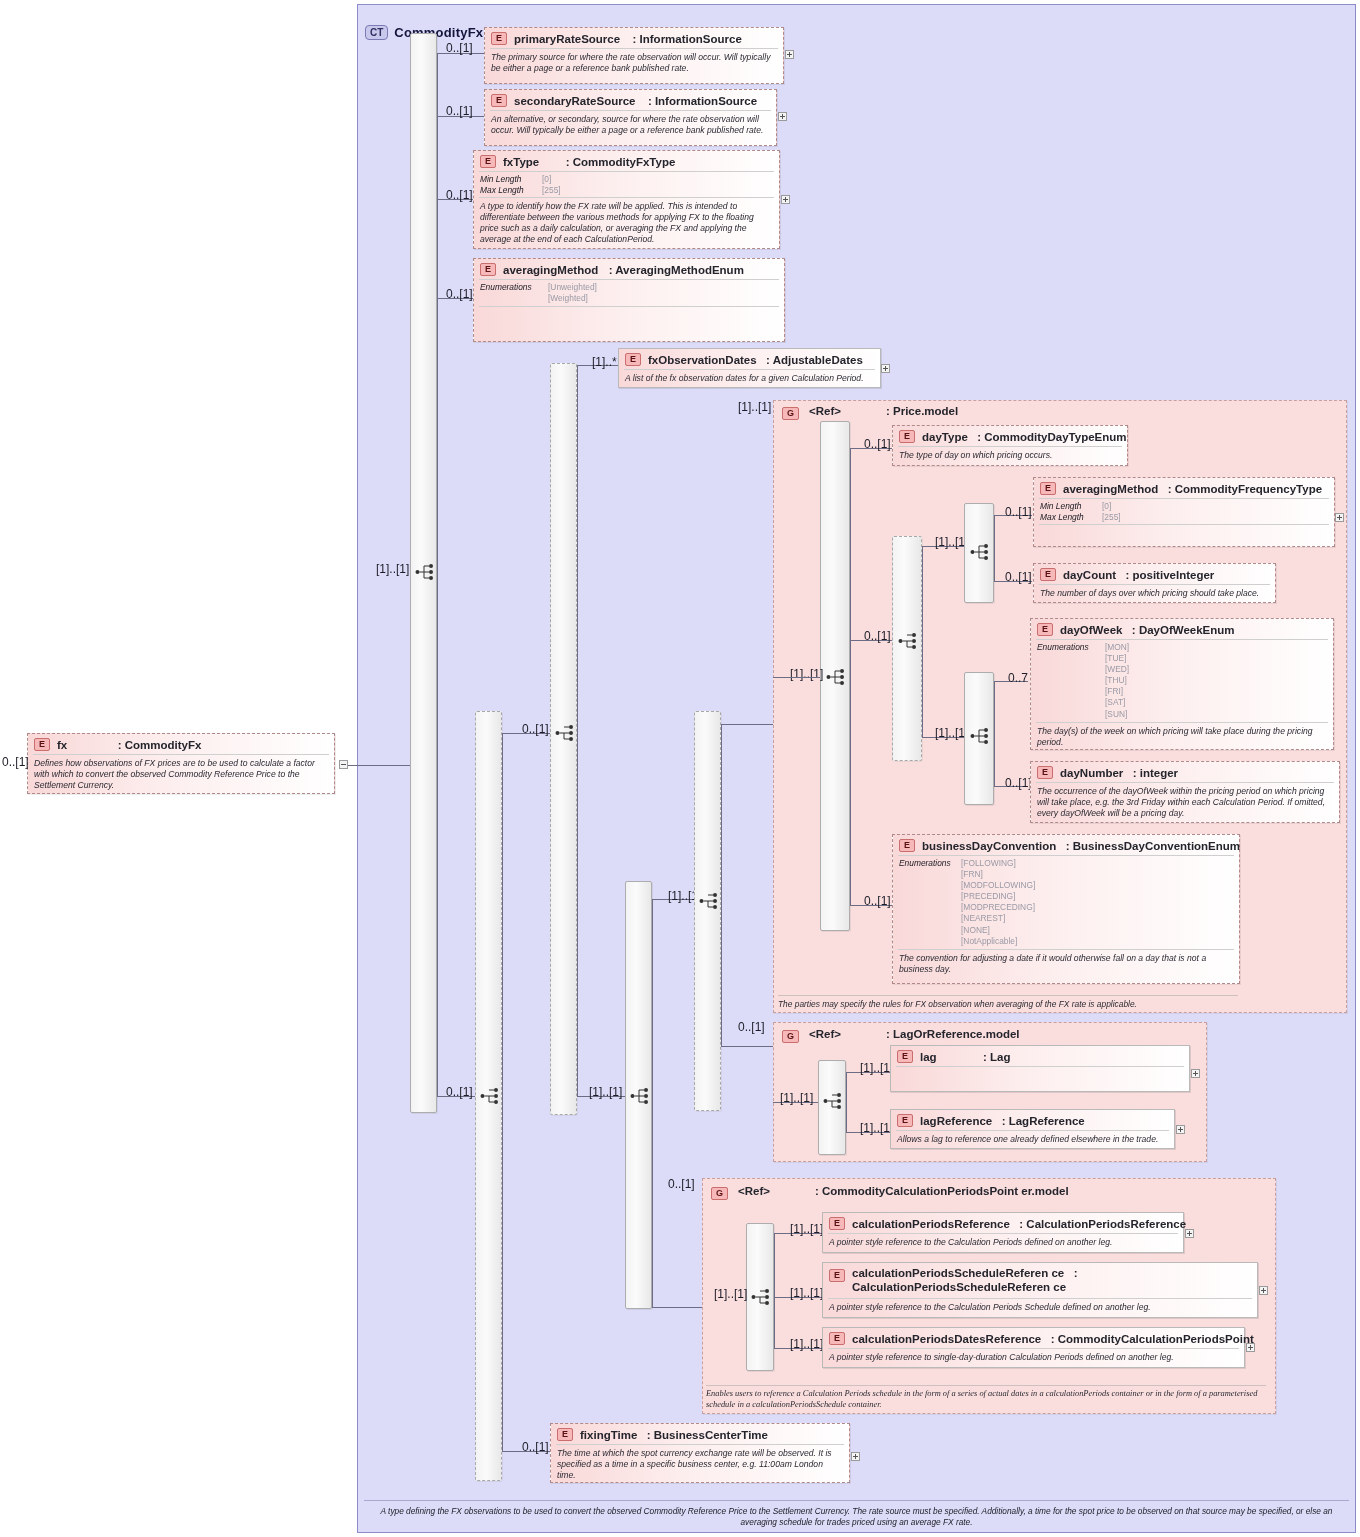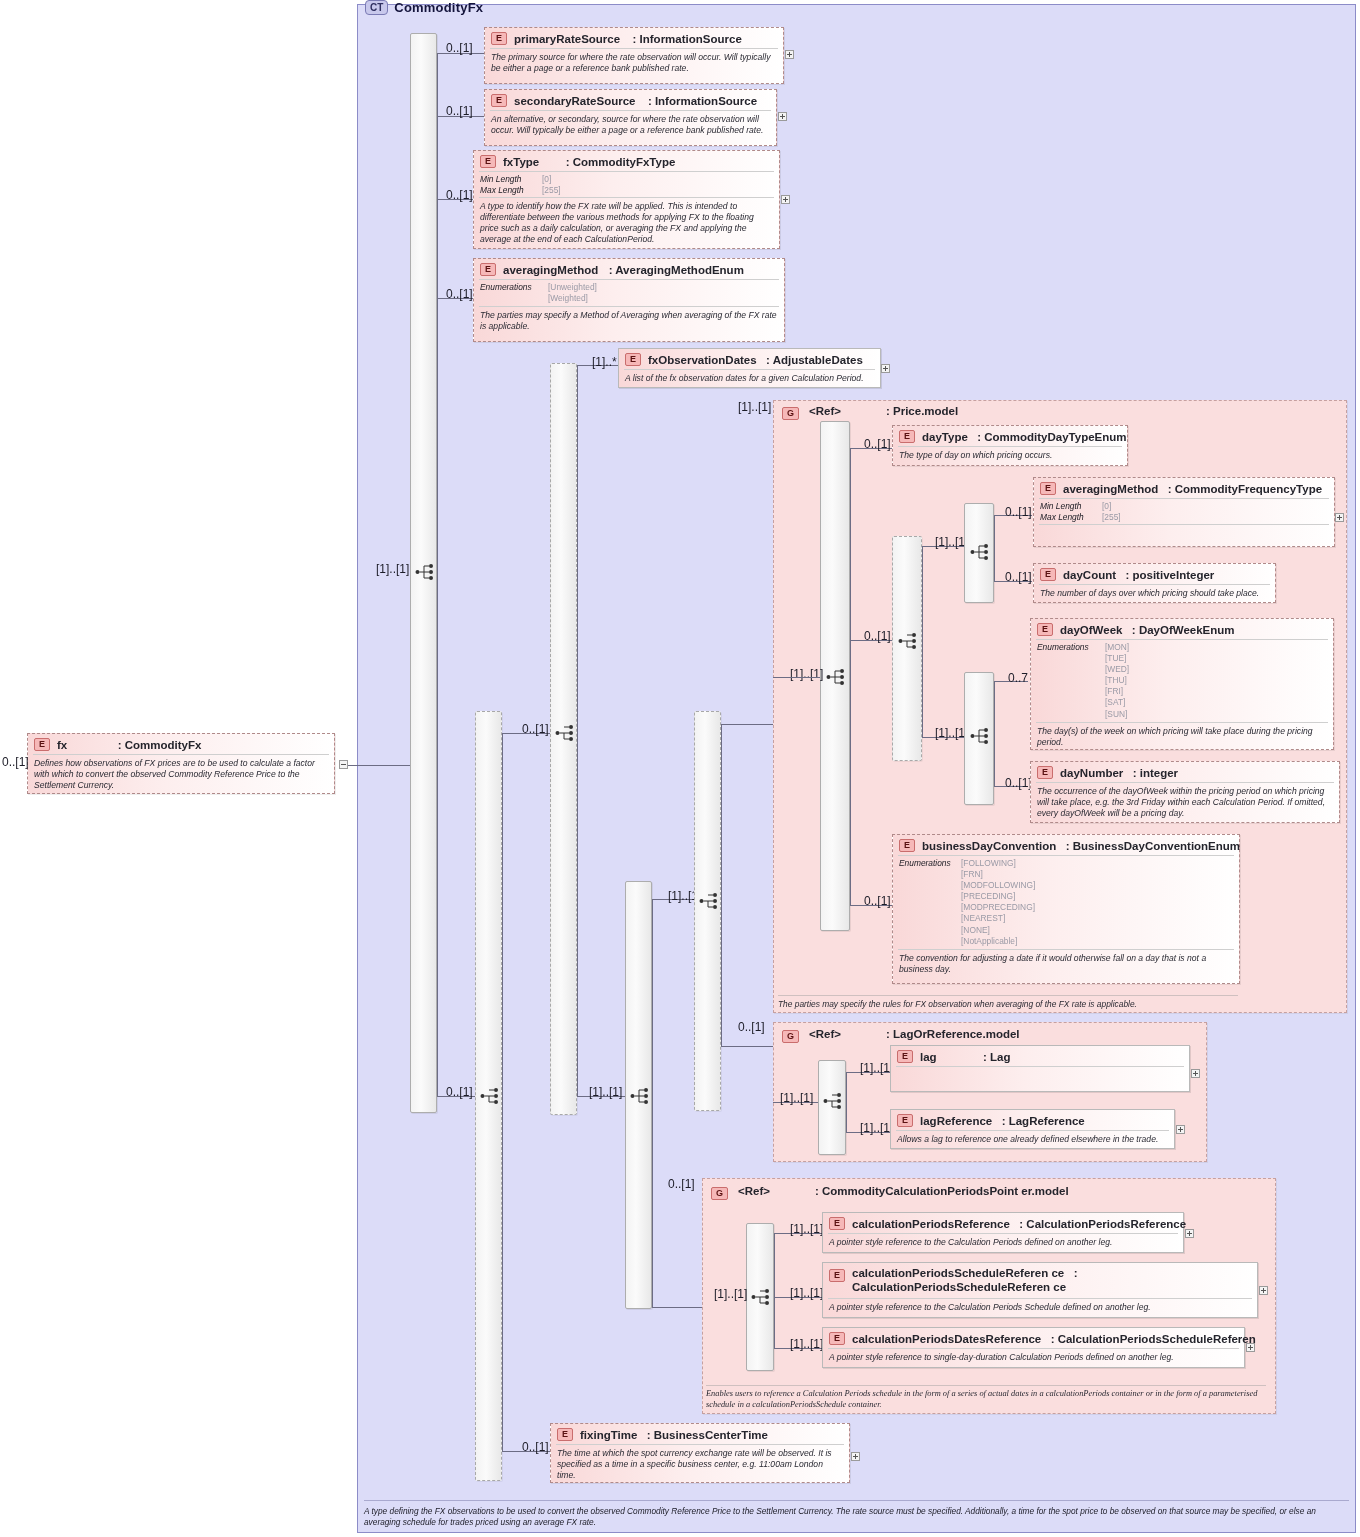--- a/index.html
+++ b/index.html
@@ -50,33 +50,33 @@
   .hline{background:#6c6c84;height:1px;}
   .vline{background:#6c6c84;width:1px;}
   .card{position:absolute;font-size:12px;color:#1d1d28;white-space:nowrap;}
 
   
   .exp{width:9px;height:9px;border:1px solid #9a9a9a;background:#f4f4f4;position:absolute;}
   .exp:before{content:"";position:absolute;left:1px;top:3px;width:5px;height:1px;background:#555;}
   .exp.plus:after{content:"";position:absolute;left:3px;top:1px;width:1px;height:5px;background:#555;}
 
   
-  .footdoc{font-size:8.3px;font-style:italic;color:#21212c;line-height:1.35;}
+  .footdoc{font-size:8.3px;font-style:italic;color:#21212c;line-height:1.35;text-align:center;}
   .footrule{border-top:1px solid #a9a9cf;}
 
   
   .cglyph{position:absolute;width:22px;height:18px;}
 </style>
 </head>
 <body>
 
 <div id="stage">
 
   <div class="abs ctframe" style="left:357px;top:4px;width:999px;height:1529px;"></div>
-  <div class="ct-badge abs" style="left:365px;top:0;">
+  <div class="ct-badge abs" style="left:365px;top:25px;">
     <span class="ct-tag">CT</span>
     <span class="ct-name">CommodityFx</span>
   </div>
 
   <div class="abs ebox dashed" style="left:27px;top:733px;width:308px;height:61px;">
     <div class="ebox-head">
       <span class="e-tag">E</span>
       <span class="e-name">
         <span>fx</span>
         <span style="display:inline-block;width:44px"></span>
@@ -179,21 +179,20 @@
     </div>
     <div class="e-sep"></div>
     <div class="facets">
       <div class="facet-label" style="width:68px;flex:0 0 68px;">Enumerations</div>
       <div class="facet-vals">
         <div>[Unweighted]</div>
         <div>[Weighted]</div>
       </div>
     </div>
     <div class="e-sep"></div>
-    <div class="e-doc">The parties may specify a Method of Averaging when averaging of the FX rate is applicable.</div>
   </div>
 
   <div class="abs bar cho" style="left:475px;top:711px;width:27px;height:770px;"></div>
   <svg class="cglyph" style="left:480px;top:1087px;" viewBox="0 0 22 18">
     <circle cx="2.5" cy="9" r="2" fill="#333"></circle>
       <line x1="4.5" y1="9" x2="9" y2="9" stroke="#333" stroke-width="1"></line>
     <line x1="9" y1="9" x2="9" y2="15" stroke="#333" stroke-width="1"></line>
     <line x1="9" y1="3" x2="14" y2="3" stroke="#333" stroke-width="1"></line>
       <line x1="9" y1="9" x2="14" y2="9" stroke="#333" stroke-width="1"></line>
       <line x1="9" y1="15" x2="14" y2="15" stroke="#333" stroke-width="1"></line>
@@ -585,21 +584,21 @@
     <div class="e-doc">A pointer style reference to the Calculation Periods Schedule defined on another leg.</div>
   </div>
   <div class="exp plus abs" style="left:1259px;top:1286px;"></div>
 
   <div class="abs ebox solid" style="left:822px;top:1327px;width:423px;height:41px;">
     <div class="ebox-head">
       <span class="e-tag">E</span>
       <span class="e-name">
         <span>calculationPeriodsDatesReference</span>
         <span style="display:inline-block;width:3px"></span>
-        <span>: CalculationPeriodsScheduleReferen</span>
+        <span>: CommodityCalculationPeriodsPoint</span>
       </span>
     </div>
     <div class="e-sep"></div>
     <div class="e-doc">A pointer style reference to single-day-duration Calculation Periods defined on another leg.</div>
   </div>
   <div class="exp plus abs" style="left:1246px;top:1343px;"></div>
 
   <div class="abs ebox dashed" style="left:550px;top:1423px;width:300px;height:60px;">
     <div class="ebox-head">
       <span class="e-tag">E</span>

